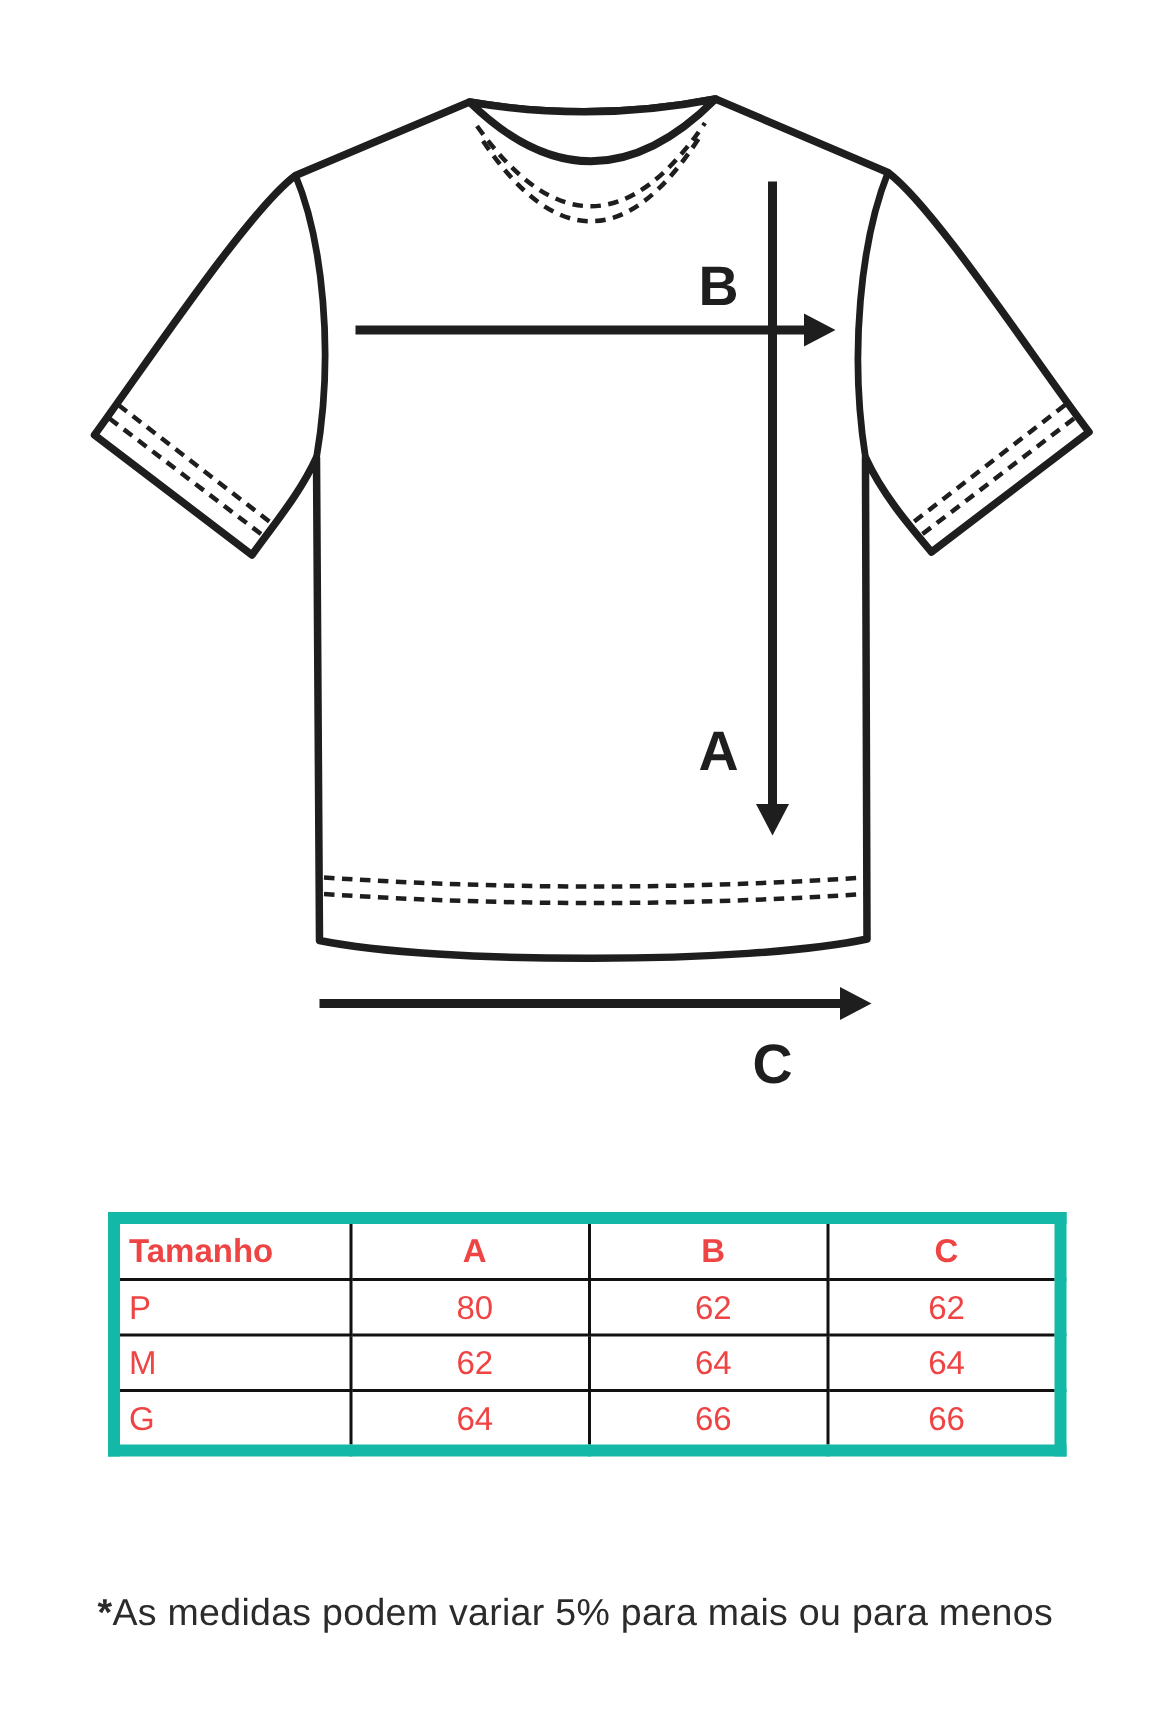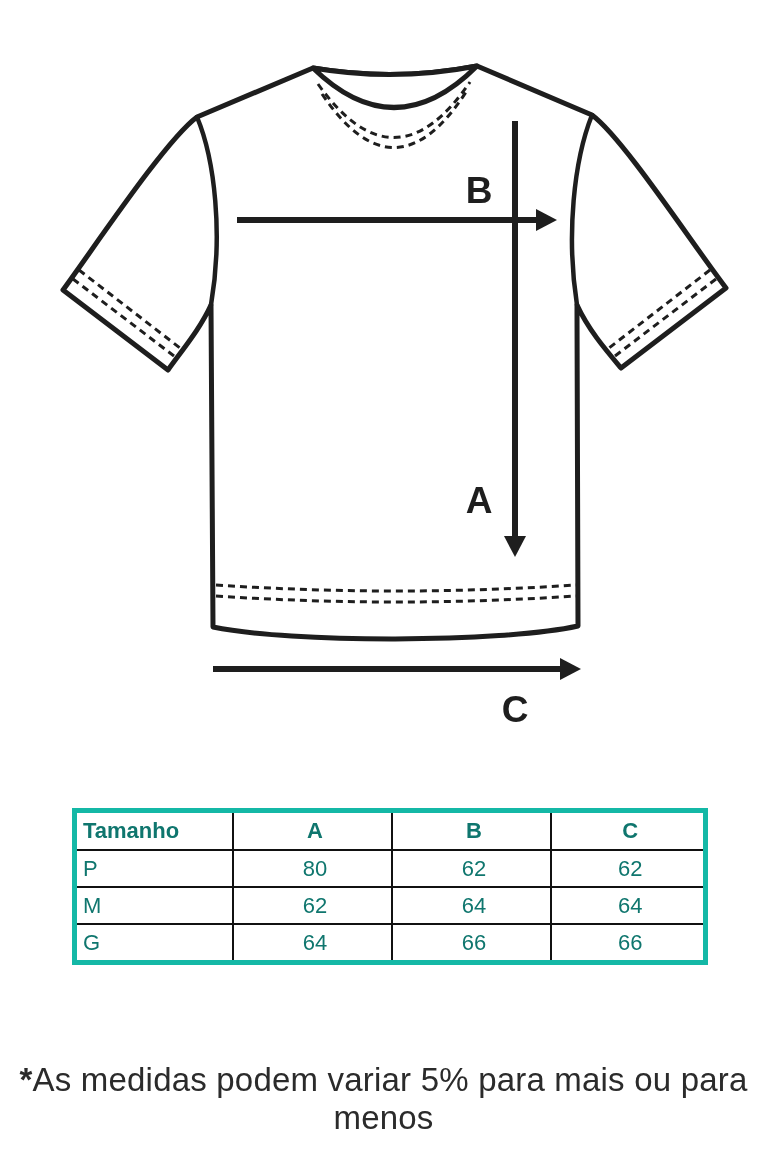--- a/index.html
+++ b/index.html
@@ -56,42 +56,42 @@
     fill: #1e1e1e;
     text-anchor: middle;
   }
   .size-table {
     position: absolute;
     left: 72px;
     top: 808px;
     border-collapse: collapse;
     table-layout: fixed;
     width: 631px;
-    border: 5px solid #14b8a6;
+    border: 8px solid #14b8a6;
     font-family: "Liberation Sans", sans-serif;
-    color: #0f766e;
+    color: #ef4444;
   }
   .size-table th, .size-table td {
     border: 2px solid #111111;
     font-size: 22px;
     padding: 0 0 0 6px;
     white-space: nowrap;
     overflow: hidden;
   }
   .size-table th { height: 36px; font-weight: 700; }
   .size-table td { height: 35px; font-weight: 400; }
   .col-size { text-align: left; }
   .col-val { text-align: center; padding: 0; }
   .footnote {
     position: absolute;
     top: 1061px;
     left: 0;
     width: 767px;
     text-align: center;
-    font-size: 33px;
+    font-size: 25px;
     color: #2b2b2b;
     letter-spacing: 0.2px;
   }
   .footnote .star { font-weight: 700; }
 </style>
 </head>
 <body>
 
 <div class="page">
 

